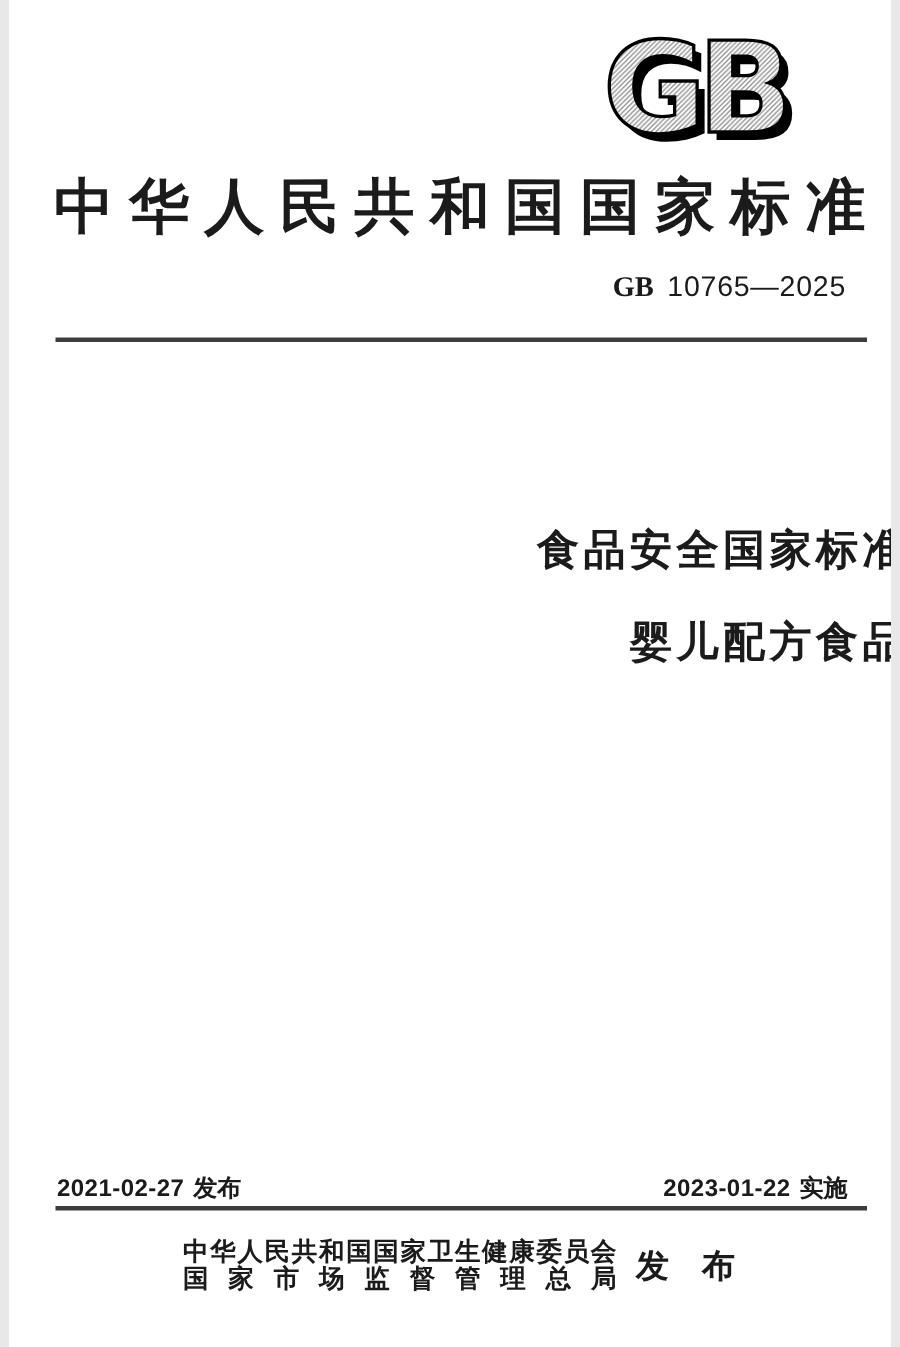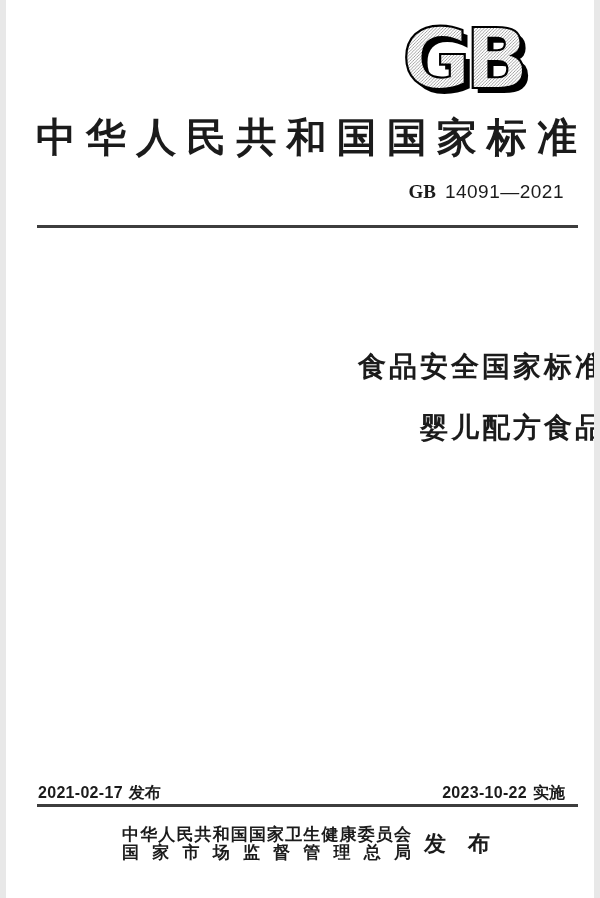--- a/index.html
+++ b/index.html
@@ -156,35 +156,35 @@
       <span>和</span>
       <span>国</span>
       <span>国</span>
       <span>家</span>
       <span>标</span>
       <span>准</span>
     </div>
 
   <div class="std-code">
     <span class="code-prefix">GB</span>
-    <span class="code-number">14091—2021</span>
+    <span class="code-number">10765—2025</span>
   </div>
 
   <hr class="rule rule-top" style="background: rgb(61, 61, 61);">
 
   <div class="doc-title-1">食品安全国家标准</div>
   <div class="doc-title-2">婴儿配方食品</div>
 
   <div class="dates-row">
     <div class="date-item">
-      <span class="date-value">2021-02-17</span>
+      <span class="date-value">2021-02-27</span>
       <span class="date-label">发布</span>
     </div>
     <div class="date-item">
-      <span class="date-value">2023-10-22</span>
+      <span class="date-value">2023-01-22</span>
       <span class="date-label">实施</span>
     </div>
   </div>
 
   <hr class="rule rule-bottom" style="background: rgb(61, 61, 61);">
 
   <div class="publisher-row">
     <div class="publisher-lines">
       <div data-spread="">
           <span>中</span>

